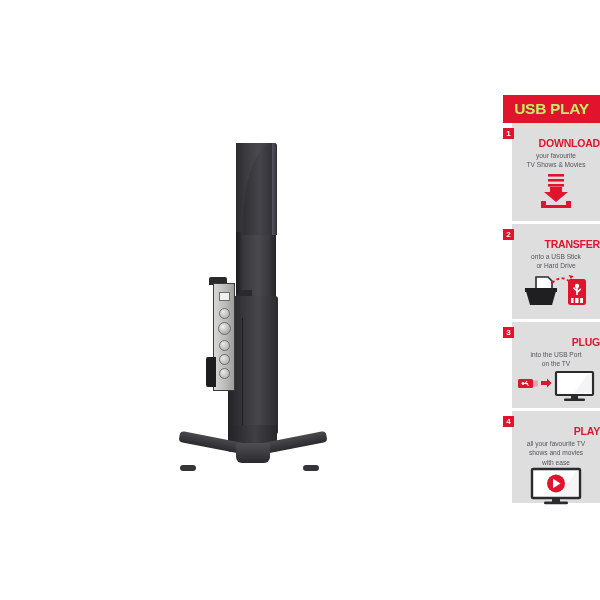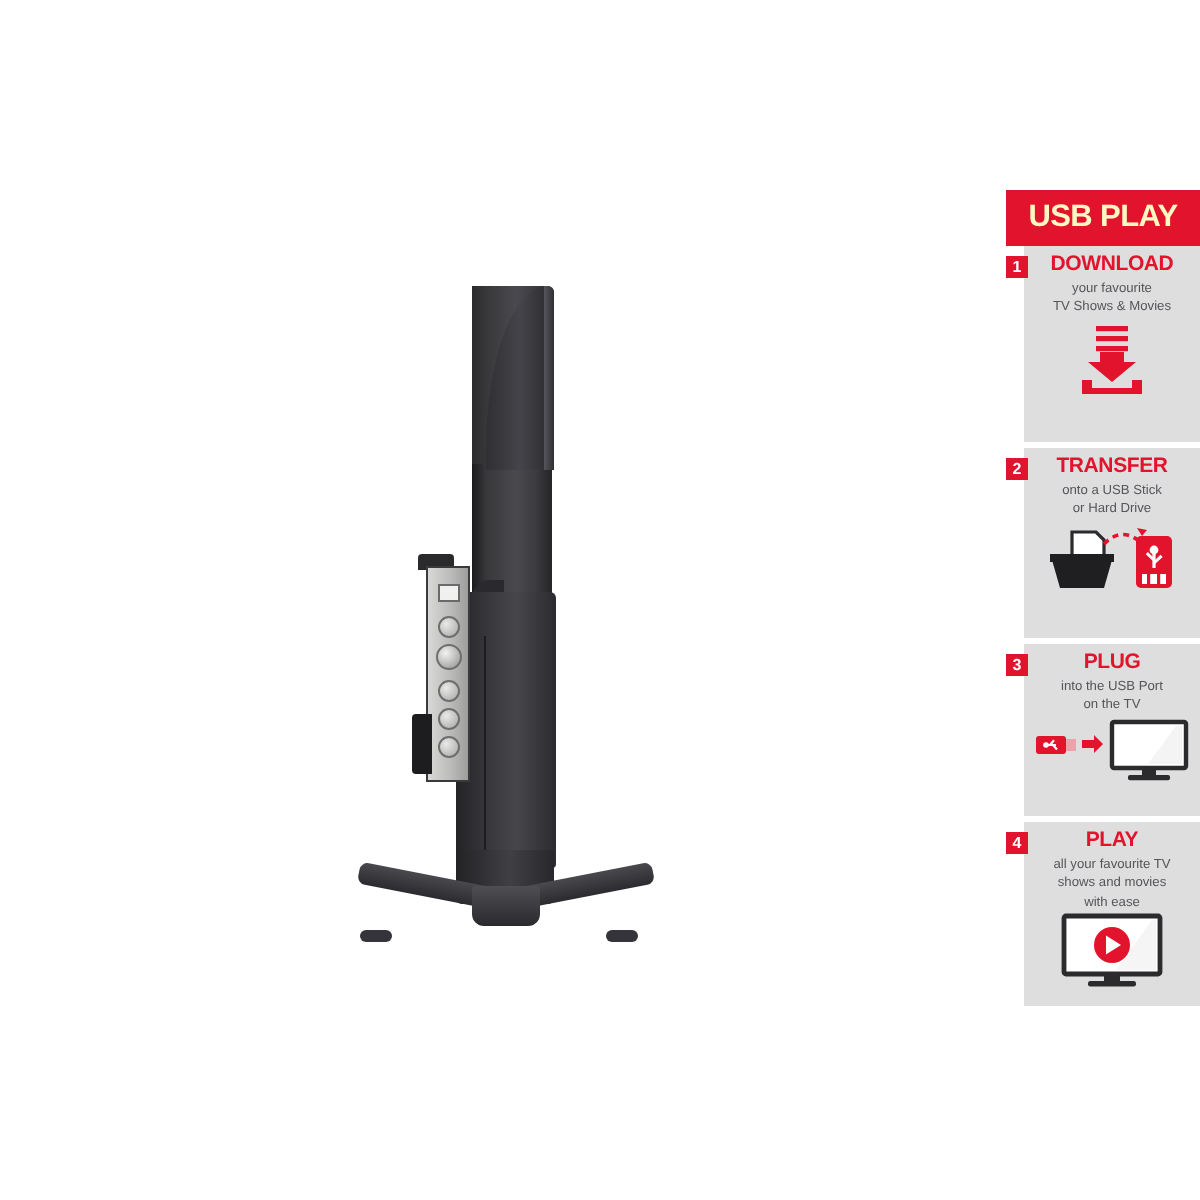--- a/index.html
+++ b/index.html
@@ -126,41 +126,41 @@
   
   #usb-play-panel{
     position:absolute;left:503px;top:95px;width:97px;height:405px;
   }
   .panel-header{
     width:97px;height:28px;
     background:#e2142d;
     display:flex;align-items:center;justify-content:center;
   }
   .panel-header-text{
-    color:#fef9c3;font-size:15.5px;font-weight:bold;letter-spacing:-.3px;
+    color:#bef264;font-size:15.5px;font-weight:bold;letter-spacing:-.3px;
     line-height:1;
   }
   .steps-wrap{
     position:relative;width:97px;height:377px;
   }
   .step{
     position:relative;
     background:#dedede;
     margin-left:9px;width:88px;
     box-sizing:border-box;
   }
   .step + .step{ margin-top:3px; }
   .step-num{
     position:absolute;left:-9px;top:5px;
     width:11px;height:11px;background:#e2142d;color:#fff;
     font-size:8px;font-weight:bold;line-height:11px;text-align:center;
   }
   .step-title{
-    text-align:center;color:#e2142d;font-weight:bold;
-    font-size:10.5px;letter-spacing:-.2px;padding-top:4px;line-height:1.1;
+    text-align:right;color:#e2142d;font-weight:bold;
+    font-size:10.5px;letter-spacing:-.2px;padding-top:15px;line-height:1.1;
   }
   .step-desc{
     text-align:center;color:#55555a;font-size:6.6px;line-height:1.45;
     padding:1px 4px 0 4px;
   }
   .step-icon{
     display:flex;align-items:center;justify-content:center;
   }
 
   .s1{height:98px;}

